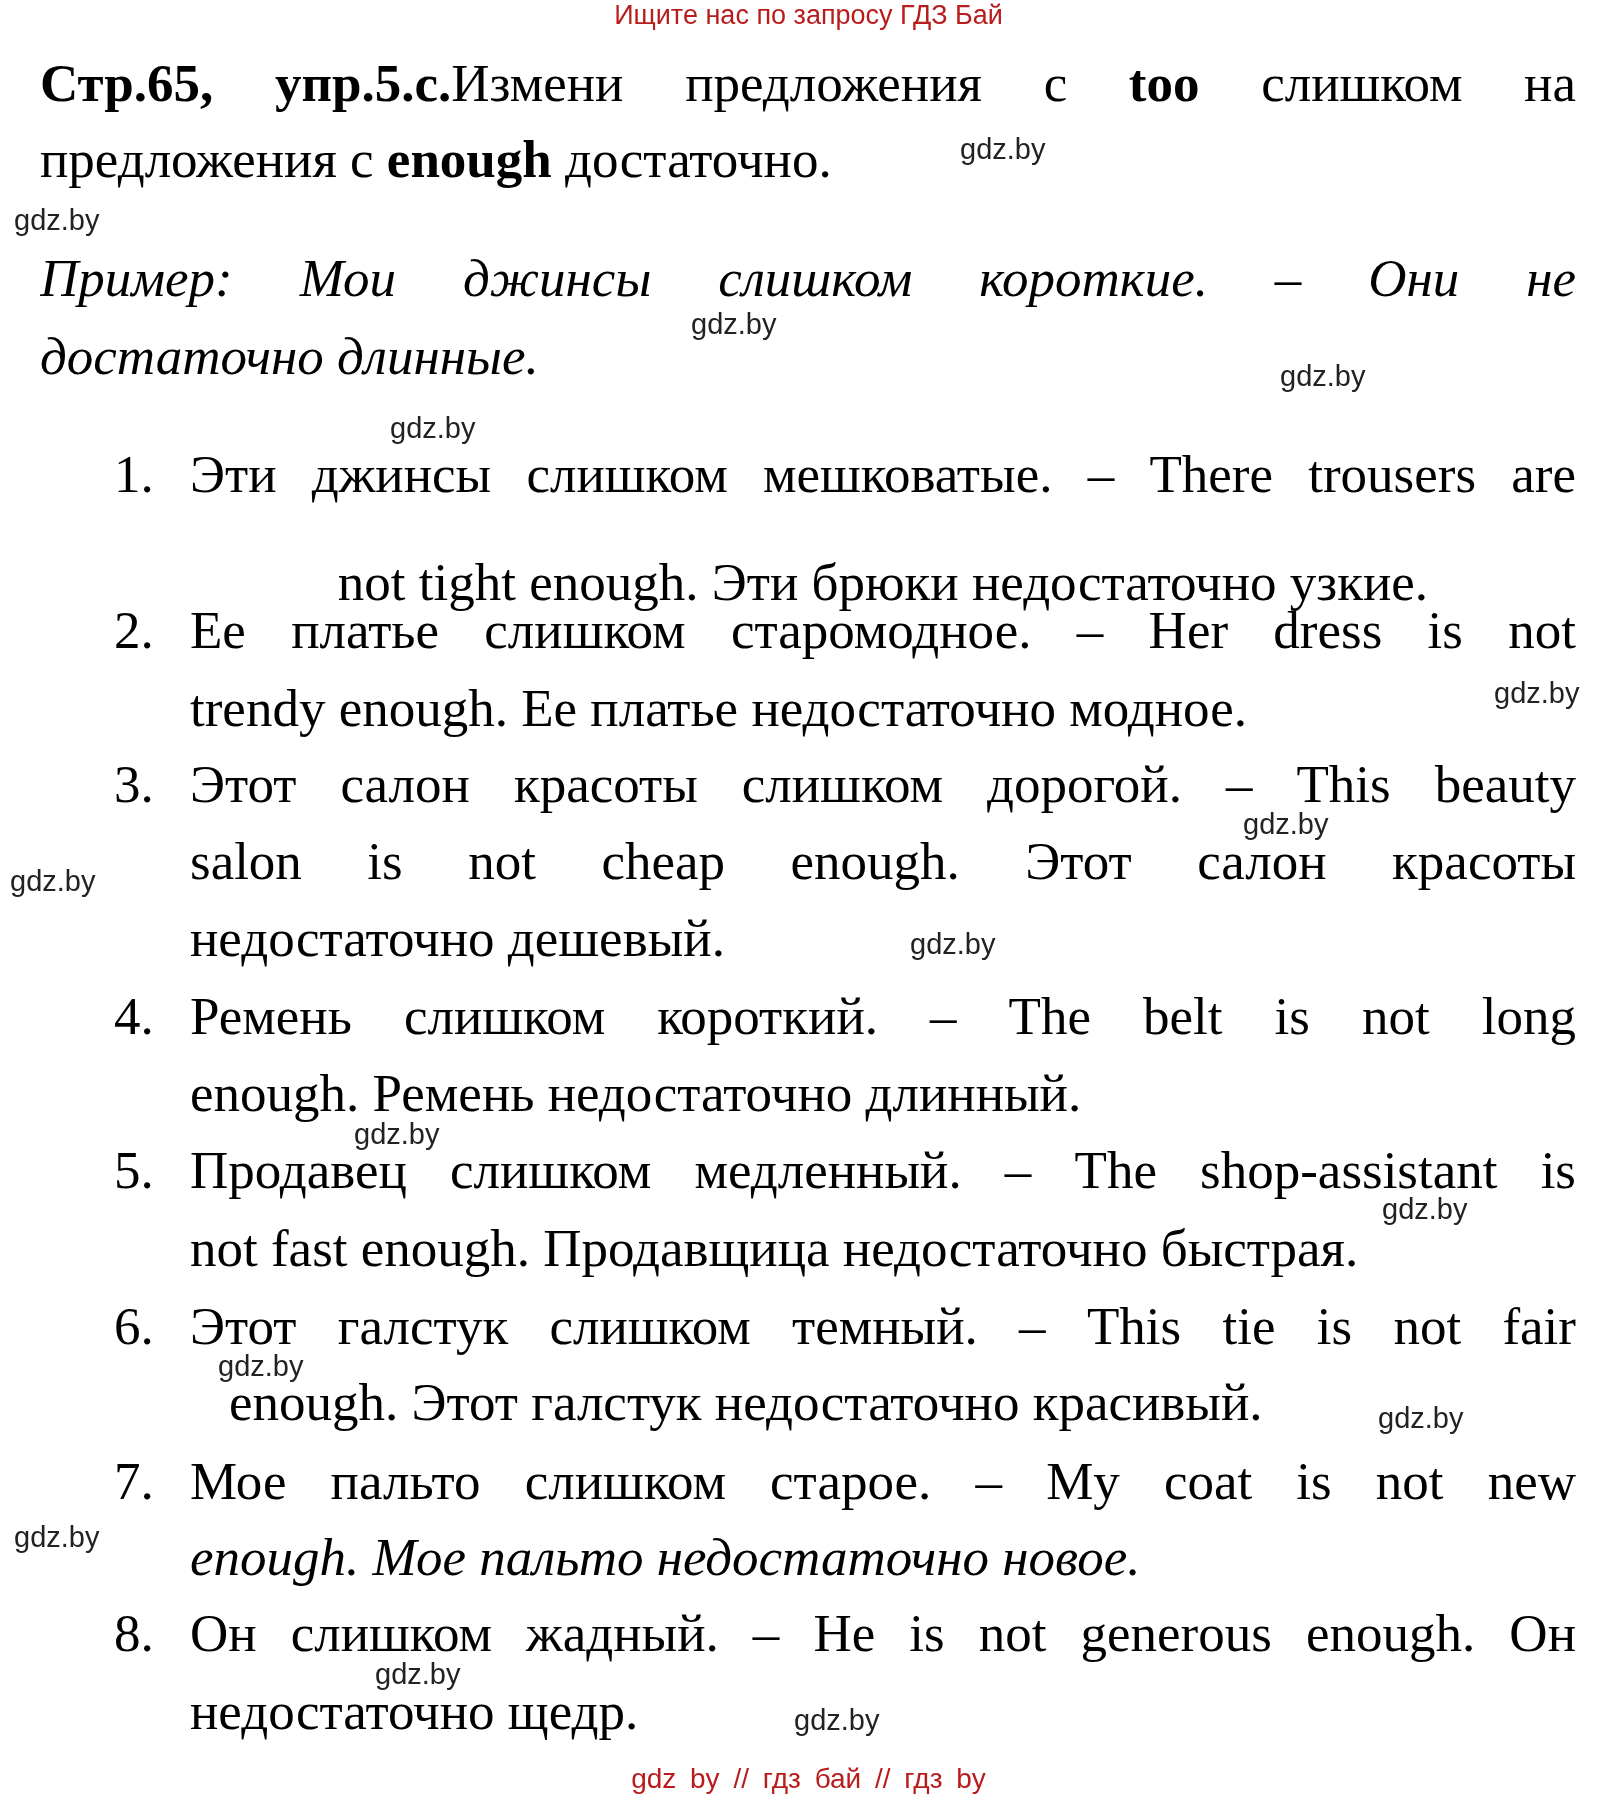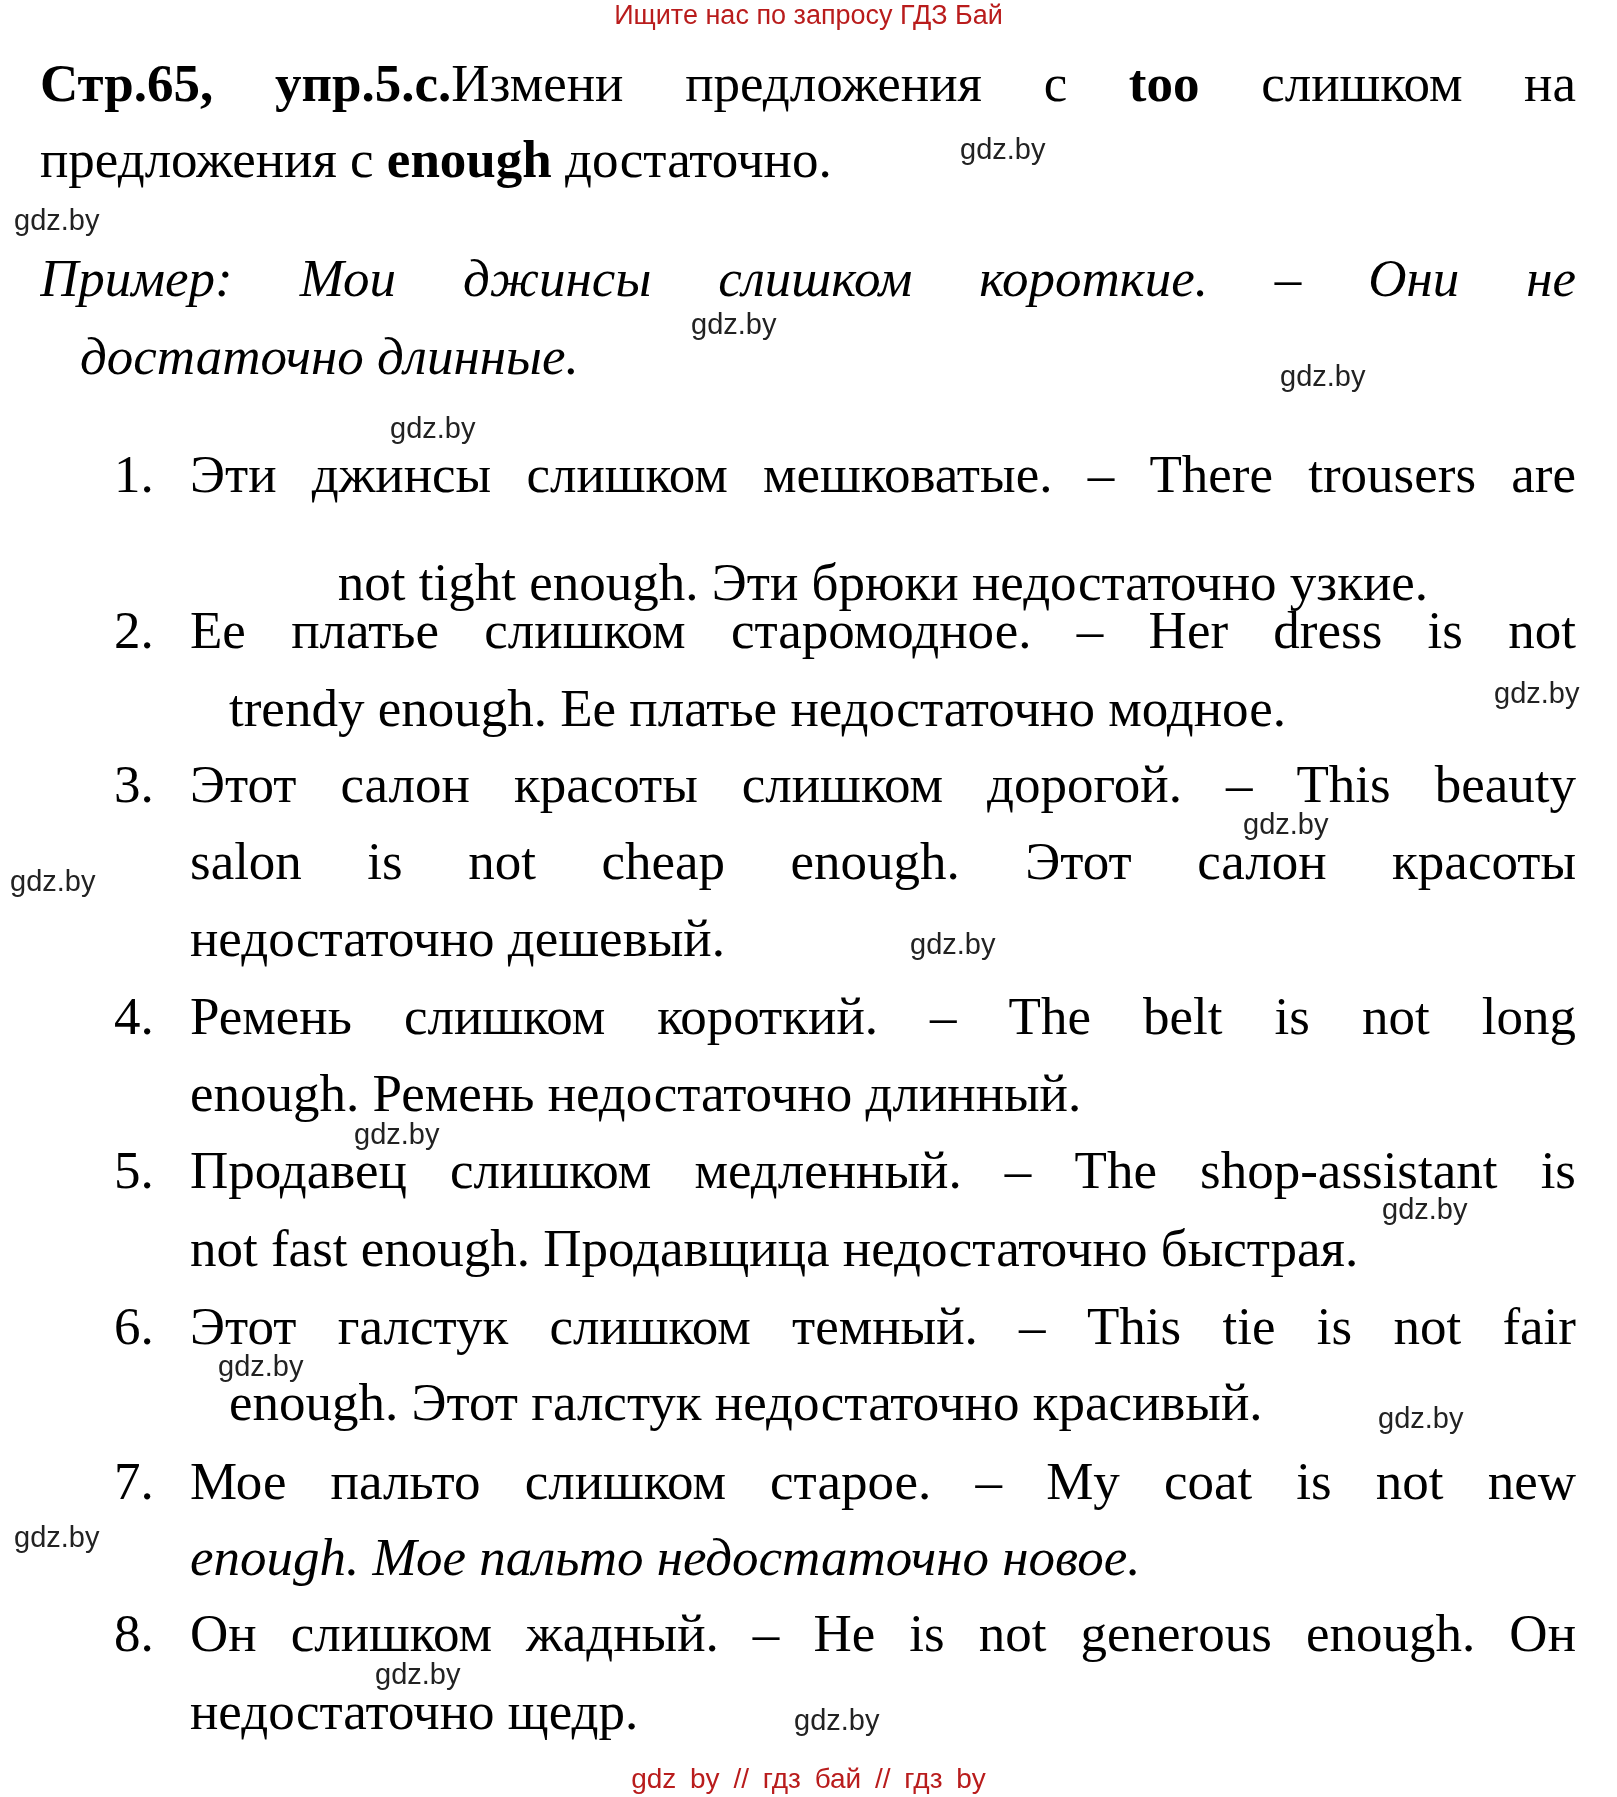--- a/index.html
+++ b/index.html
@@ -32,29 +32,29 @@
 </style>
 </head>
 <body>
 
 <div class="abs topbar">Ищите нас по запросу ГДЗ Бай</div>
 
 <div class="abs line full-line just" style="top:45px;"><b>Стр.65, упр.5.с.</b><span>Измени предложения с </span><b>too</b><span> слишком на</span></div>
 <div class="abs line full-line" style="top:121px;"><span>предложения с </span><b>enough</b><span> достаточно.</span></div>
 
 <div class="abs line full-line just ital" style="top:240px;">Пример: Мои джинсы слишком короткие. – Они не</div>
-<div class="abs line full-line ital" style="top:318px;margin-left:40px;">достаточно длинные.</div>
+<div class="abs line full-line ital" style="top:318px;">достаточно длинные.</div>
 
 <div class="abs line num" style="top:436px;">1.</div>
 <div class="abs line body-line just" style="top:436px;">Эти джинсы слишком мешковатые. – There trousers are</div>
 <div class="abs line body-line" style="top:544px;text-align:center;">not tight enough. Эти брюки недостаточно узкие.</div>
 
 <div class="abs line num" style="top:592px;">2.</div>
 <div class="abs line body-line just" style="top:592px;">Ее платье слишком старомодное. – Her dress is not</div>
-<div class="abs line body-line" style="top:670px;margin-left:39px;">trendy enough. Ее платье недостаточно модное.</div>
+<div class="abs line body-line" style="top:670px;">trendy enough. Ее платье недостаточно модное.</div>
 
 <div class="abs line num" style="top:746px;">3.</div>
 <div class="abs line body-line just" style="top:746px;">Этот салон красоты слишком дорогой. – This beauty</div>
 <div class="abs line body-line just" style="top:823px;">salon is not cheap enough. Этот салон красоты</div>
 <div class="abs line body-line" style="top:900px;">недостаточно дешевый.</div>
 
 <div class="abs line num" style="top:978px;">4.</div>
 <div class="abs line body-line just" style="top:978px;font-family:Liberation Serif, serif;">Ремень слишком короткий. – The belt is not long</div>
 <div class="abs line body-line" style="top:1055px;">enough. Ремень недостаточно длинный.</div>
 

